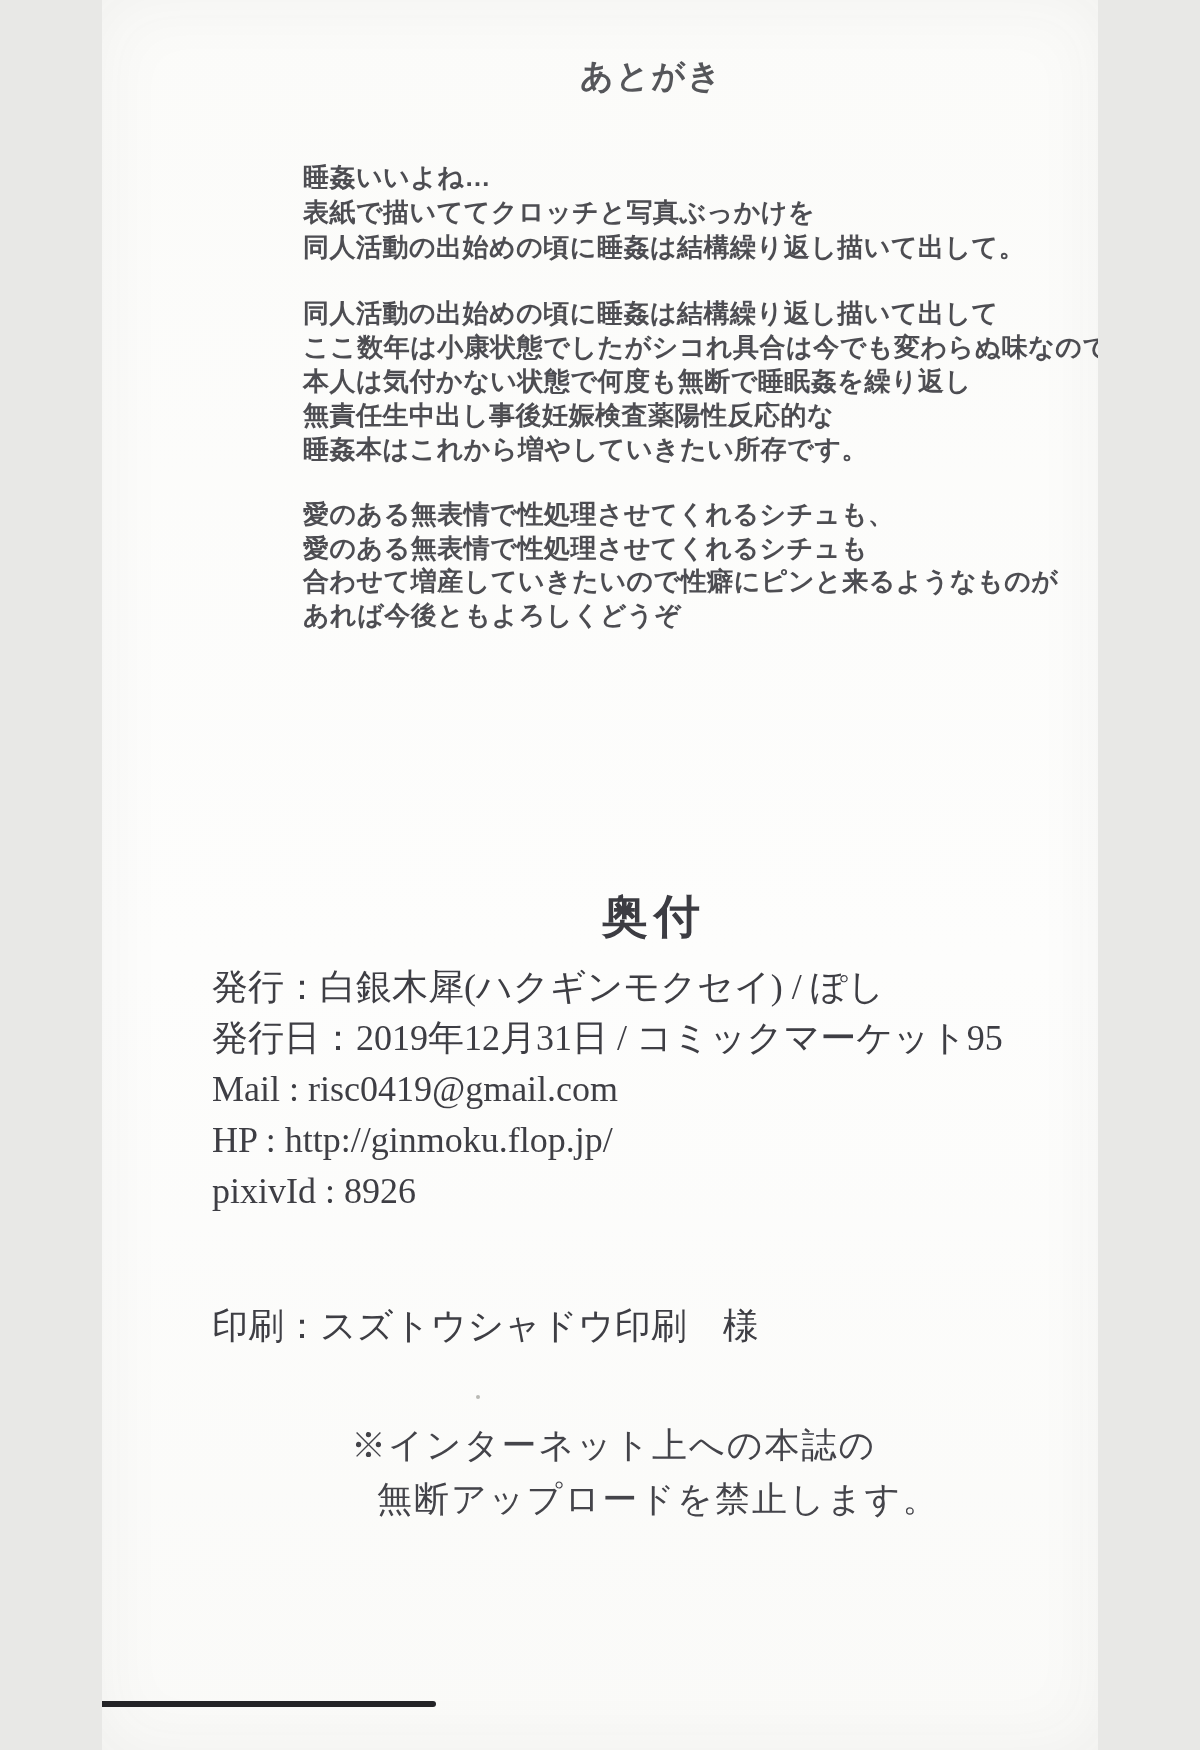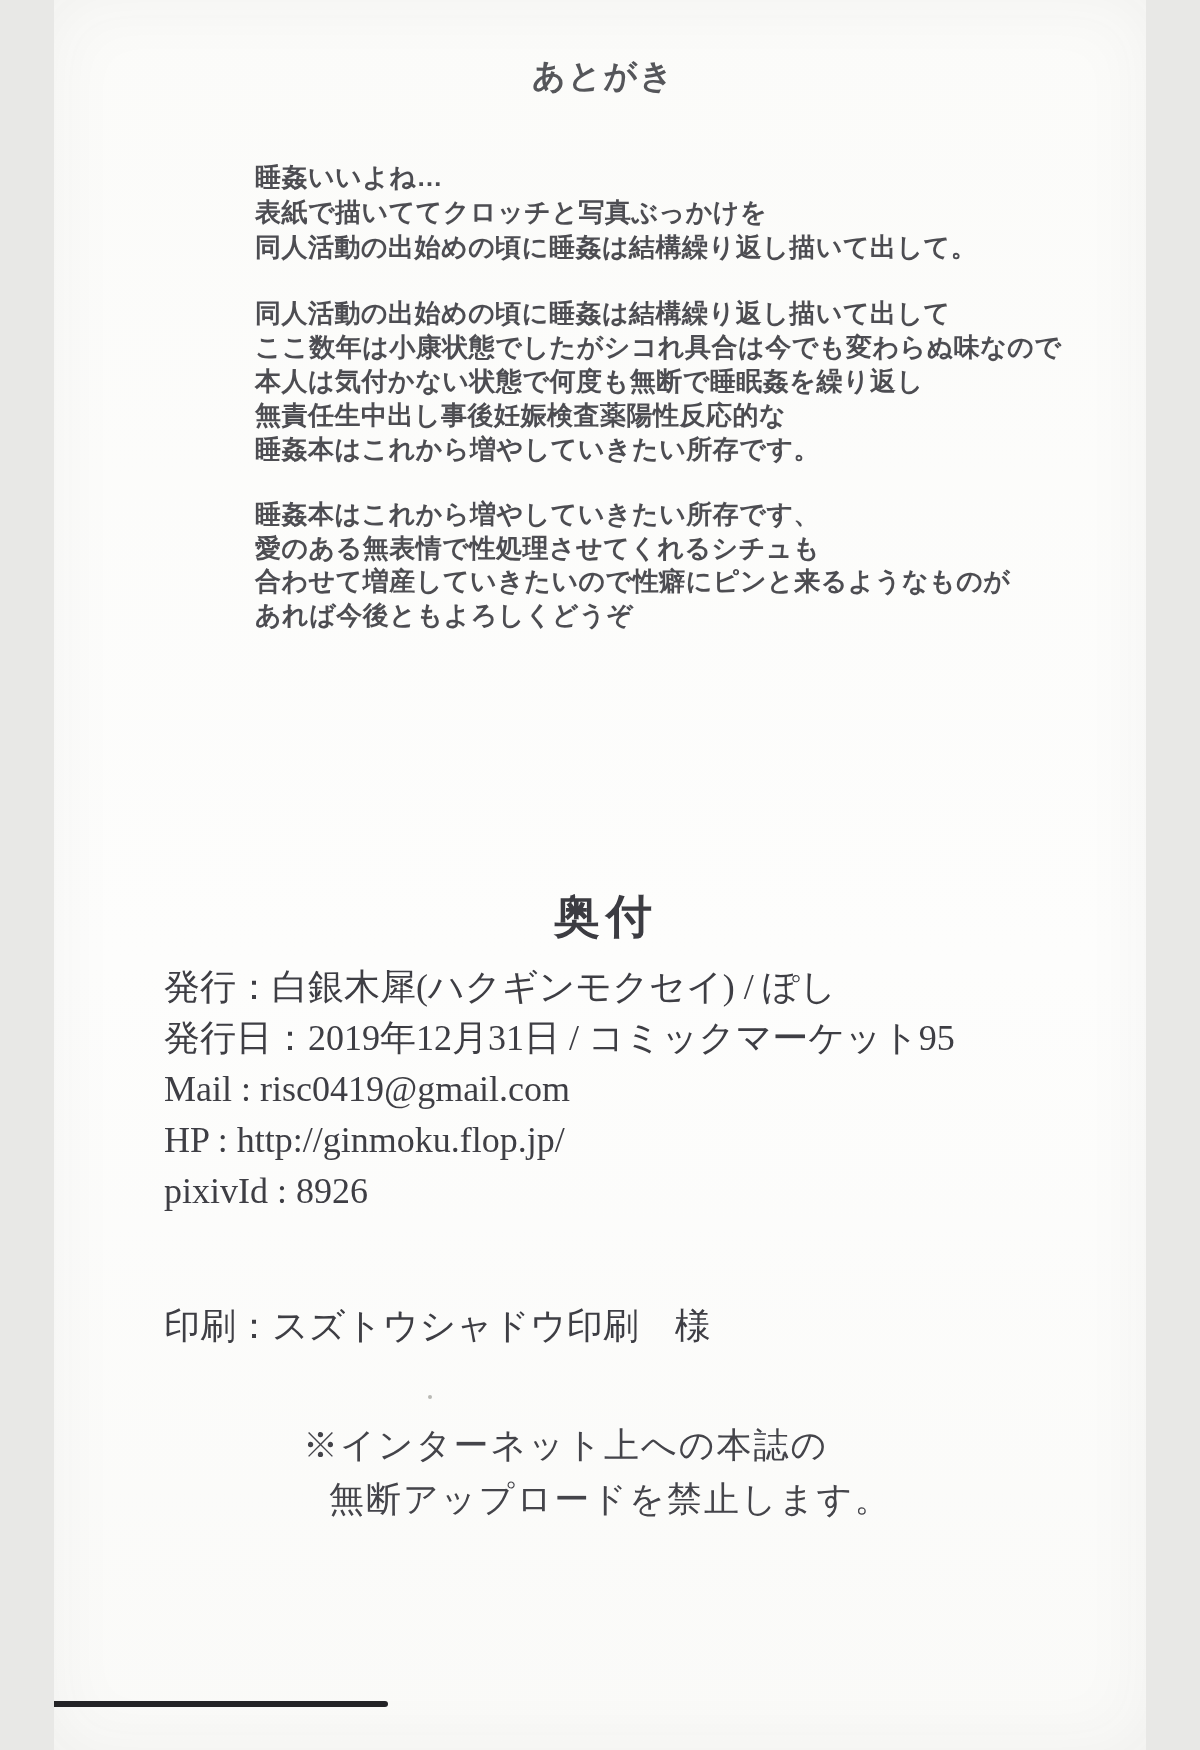--- a/index.html
+++ b/index.html
@@ -1,18 +1,18 @@
 <!DOCTYPE html>
 <html><head>
 <meta charset="utf-8">
 <style>
   html,body{margin:0;padding:0;background:#e8e8e6;}
   .page{
     position:relative;
-    width:1092px;height:1750px;
+    width:996px;height:1750px;
     margin:0 auto;
     background:linear-gradient(180deg,#fbfbf9 0%,#fdfdfc 55%,#fafaf8 100%);
     box-shadow:inset 0 0 70px rgba(60,60,55,0.05);
     overflow:hidden;
     font-family:"Liberation Sans",sans-serif;
     color:#4b4b50;
   }
   .gothic{font-family:"Liberation Sans","DejaVu Sans",sans-serif;}
   .mincho{font-family:"Liberation Serif","DejaVu Serif",serif;}
   .abs{position:absolute;white-space:nowrap;}
@@ -55,21 +55,21 @@
 
   <div class="abs gothic para para-2" style="left:155px;top:296px;">
     <div>同人活動の出始めの頃に睡姦は結構繰り返し描いて出して</div>
     <div>ここ数年は小康状態でしたがシコれ具合は今でも変わらぬ味なので</div>
     <div>本人は気付かない状態で何度も無断で睡眠姦を繰り返し</div>
     <div>無責任生中出し事後妊娠検査薬陽性反応的な</div>
     <div>睡姦本はこれから増やしていきたい所存です。</div>
   </div>
 
   <div class="abs gothic para para-3" style="left:155px;top:498px;">
-    <div>睡姦本はこれから増やしていきたい所存です、</div>
+    <div>愛のある無表情で性処理させてくれるシチュも、</div>
     <div>愛のある無表情で性処理させてくれるシチュも</div>
     <div>合わせて増産していきたいので性癖にピンと来るようなものが</div>
     <div>あれば今後ともよろしくどうぞ</div>
   </div>
 
   <div class="abs mincho colophon-title" style="left:500px;top:886px;">奥付</div>
 
   <div class="abs mincho colophon" style="left:110px;top:962px;">
     <div>発行：白銀木犀(ハクギンモクセイ) / ぽし</div>
     <div>発行日：2019年12月31日 / コミックマーケット95</div>

